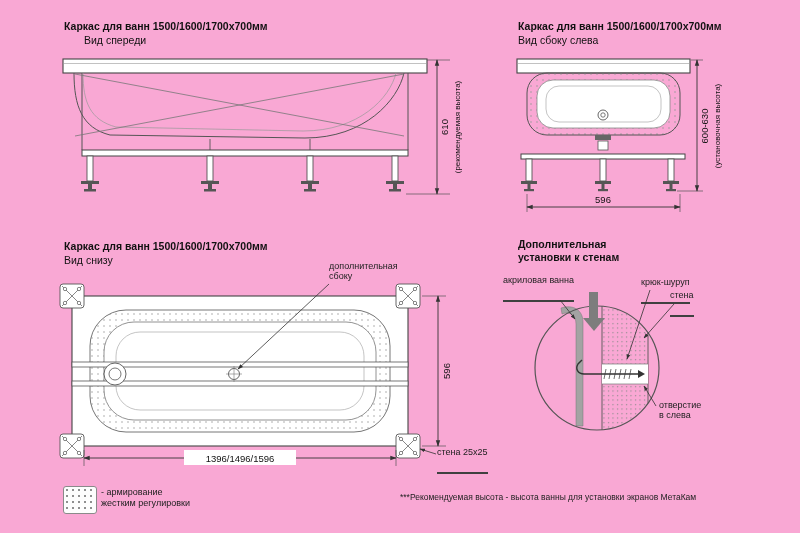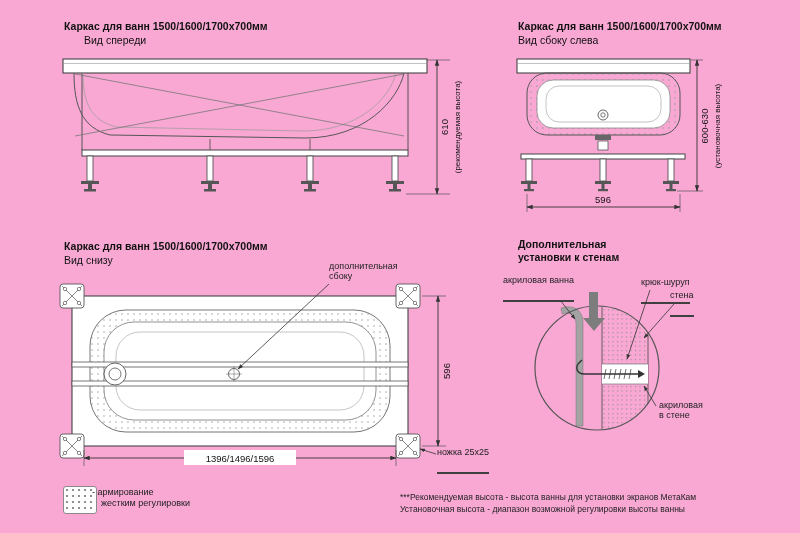--- a/index.html
+++ b/index.html
@@ -232,31 +232,31 @@
     <g>
       <line x1="24" y1="168" x2="24" y2="184" stroke="#555" stroke-width="0.7"></line>
       <line x1="336" y1="168" x2="336" y2="184" stroke="#555" stroke-width="0.7"></line>
       <line x1="24" y1="176" x2="336" y2="176" stroke="#333" stroke-width="0.9" marker-start="url(#ah-b)" marker-end="url(#ah-b)"></line>
       <rect x="124" y="168" width="112" height="15" fill="#fff"></rect>
       <text class="dim" x="180" y="180" text-anchor="middle">1396/1496/1596</text>
     </g>
     <line x1="376" y1="172" x2="360" y2="167" stroke="#333" stroke-width="0.8" marker-end="url(#ah-b)"></line>
   </svg>
 
-  <div class="abs lbl ul" style="left:437px;top:447px;">ножка 25x25</div>
+  <div class="abs lbl ul" style="left:437px;top:447px;">стена 25x25</div>
 
   <div class="abs vt" style="left:518px;top:238px;">Дополнительная</div>
   <div class="abs vt" style="left:518px;top:251px;">установки к стенам</div>
 
   <div class="abs lbl ul" style="left:503px;top:275px;">акриловая ванна</div>
   <div class="abs lbl ul" style="left:641px;top:277px;">крюк-шуруп</div>
   <div class="abs lbl ul" style="left:670px;top:290px;">стена</div>
   <div class="abs lbl" style="left:659px;top:400px;">
-    <div>акриловая</div>
-    <div>в стене</div>
+    <div>отверстие</div>
+    <div>в слева</div>
   </div>
 
   <svg style="left:490px;top:268px;" width="290" height="212" viewBox="0 0 290 212">
     <defs>
       <marker id="ah-w" viewBox="0 0 10 10" refX="9" refY="5" markerWidth="6.5" markerHeight="6.5" orient="auto-start-reverse">
         <path d="M0,1.5 L10,5 L0,8.5 z" fill="#333"></path>
       </marker>
       <pattern id="dots-w" width="4.5" height="4.5" patternUnits="userSpaceOnUse">
         <circle cx="1.5" cy="1.5" r="0.7" fill="#8b8b8b"></circle>
       </pattern>
@@ -291,21 +291,20 @@
     </g>
     <g stroke="#333" stroke-width="0.8">
       <line x1="70" y1="32" x2="85" y2="51" marker-end="url(#ah-w)"></line>
       <line x1="160" y1="22" x2="137" y2="91" marker-end="url(#ah-w)"></line>
       <line x1="184" y1="36" x2="154" y2="70" marker-end="url(#ah-w)"></line>
       <line x1="166" y1="138" x2="154" y2="118" marker-end="url(#ah-w)"></line>
     </g>
   </svg>
 
   <div class="abs legend-swatch" style="left:63px;top:486px;"></div>
-  <div class="abs lbl" style="left:92px;top:487px;">- армирование</div>
+  <div class="abs lbl" style="left:101px;top:487px;">- армирование</div>
   <div class="abs lbl" style="left:101px;top:498px;">жестким регулировки</div>
 
   <div class="abs fnote" style="left:400px;top:491px;width:362px;">
     <div>***Рекомендуемая высота - высота ванны для установки экранов МетаКам</div>
-    <div>Установочная высота - диапазон возможной регулировки высоты ванны</div>
   </div>
 
 </div>
 
 </body></html>

